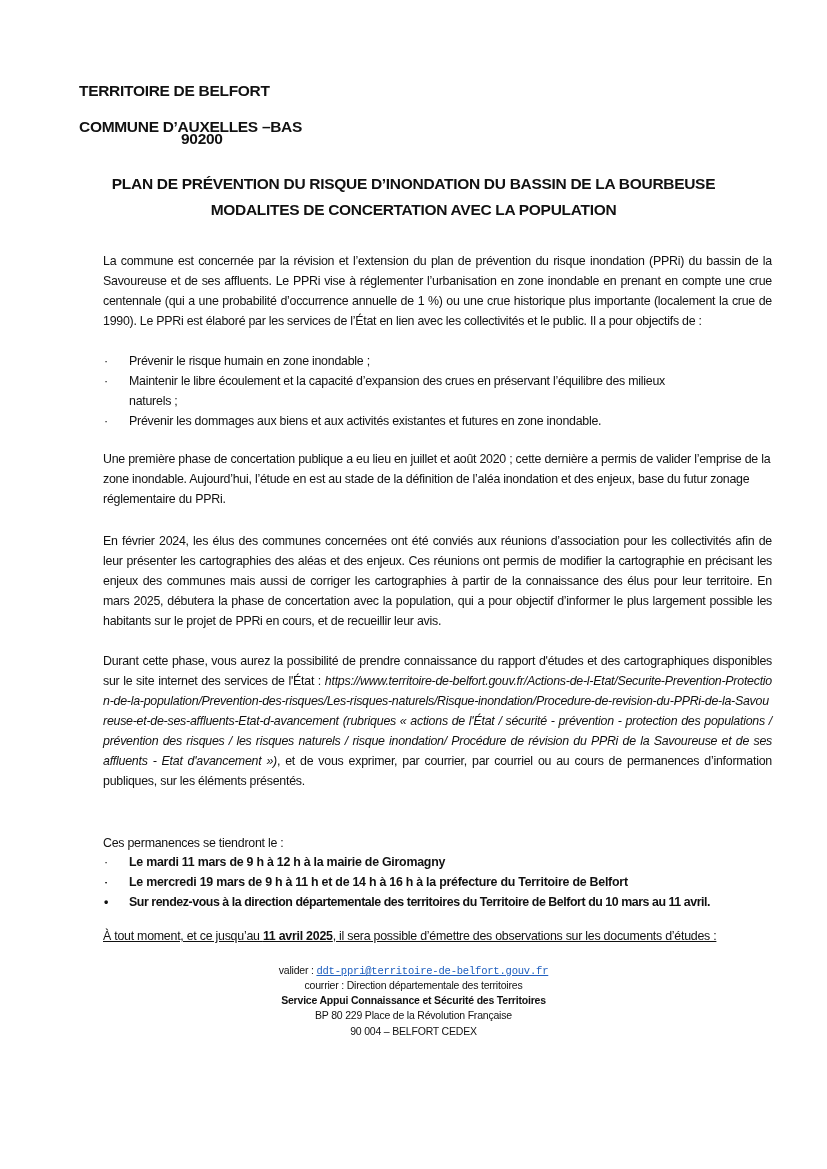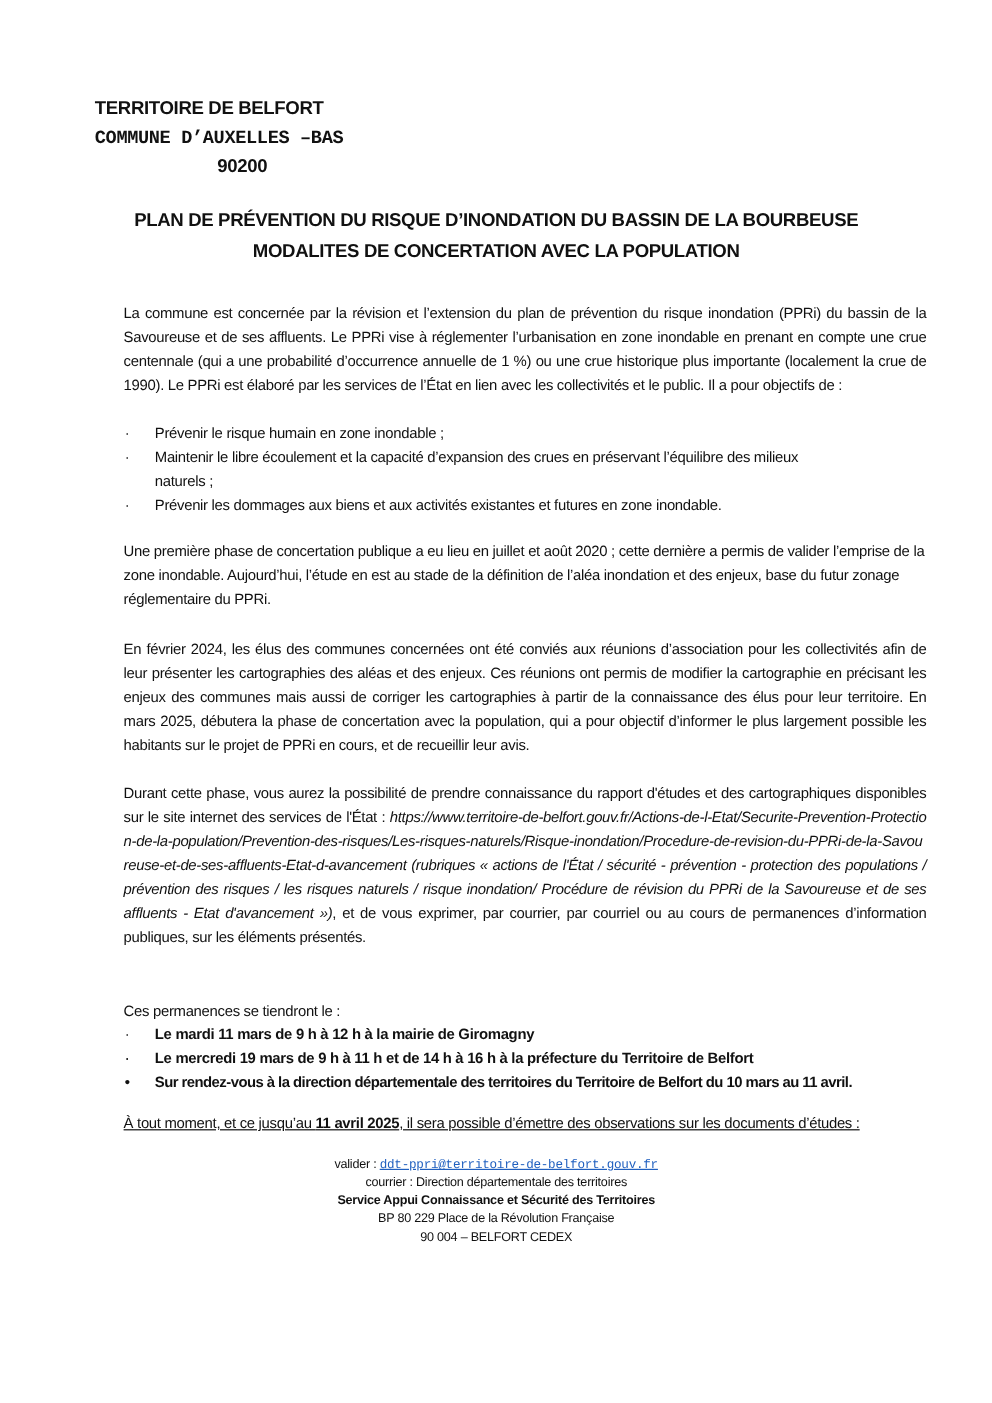--- a/index.html
+++ b/index.html
@@ -17,21 +17,21 @@
   .ital { font-style: italic; }
   .center { position: absolute; left: 0; width: 827px; text-align: center; font-size: 10.5px; line-height: 15px; letter-spacing: -0.2px; }
   a.link { color: #1f5fbf; text-decoration: underline; font-family: Liberation Mono, monospace; }
 </style>
 </head>
 <body>
 
 <div class="page">
 
   <div class="hdr" style="top:80px;">TERRITOIRE DE BELFORT</div>
-  <div class="hdr" style="top:104px;font-family:Liberation Mono, monospace;">COMMUNE D’AUXELLES –BAS</div>
+  <div class="hdr" style="top:116px;">COMMUNE D’AUXELLES –BAS</div>
   <div class="hdr" style="top:128px; left:181px;">90200</div>
 
   <div class="title" style="top:175px;">PLAN DE PRÉVENTION DU RISQUE D’INONDATION DU BASSIN DE LA BOURBEUSE</div>
   <div class="title" style="top:201px;">MODALITES DE CONCERTATION AVEC LA POPULATION</div>
 
   <div class="para" style="top:251px;">
     <p>La commune est concernée par la révision et l’extension du plan de prévention du risque inondation (PPRi) du bassin de la Savoureuse et de ses affluents. Le PPRi vise à réglementer l’urbanisation en zone inondable en prenant en compte une crue centennale (qui a une probabilité d’occurrence annuelle de 1 %) ou une crue historique plus importante (localement la crue de 1990). Le PPRi est élaboré par les services de l’État en lien avec les collectivités et le public. Il a pour objectifs de :</p>
   </div>
 
   <div class="bullets" style="top:351px;">

